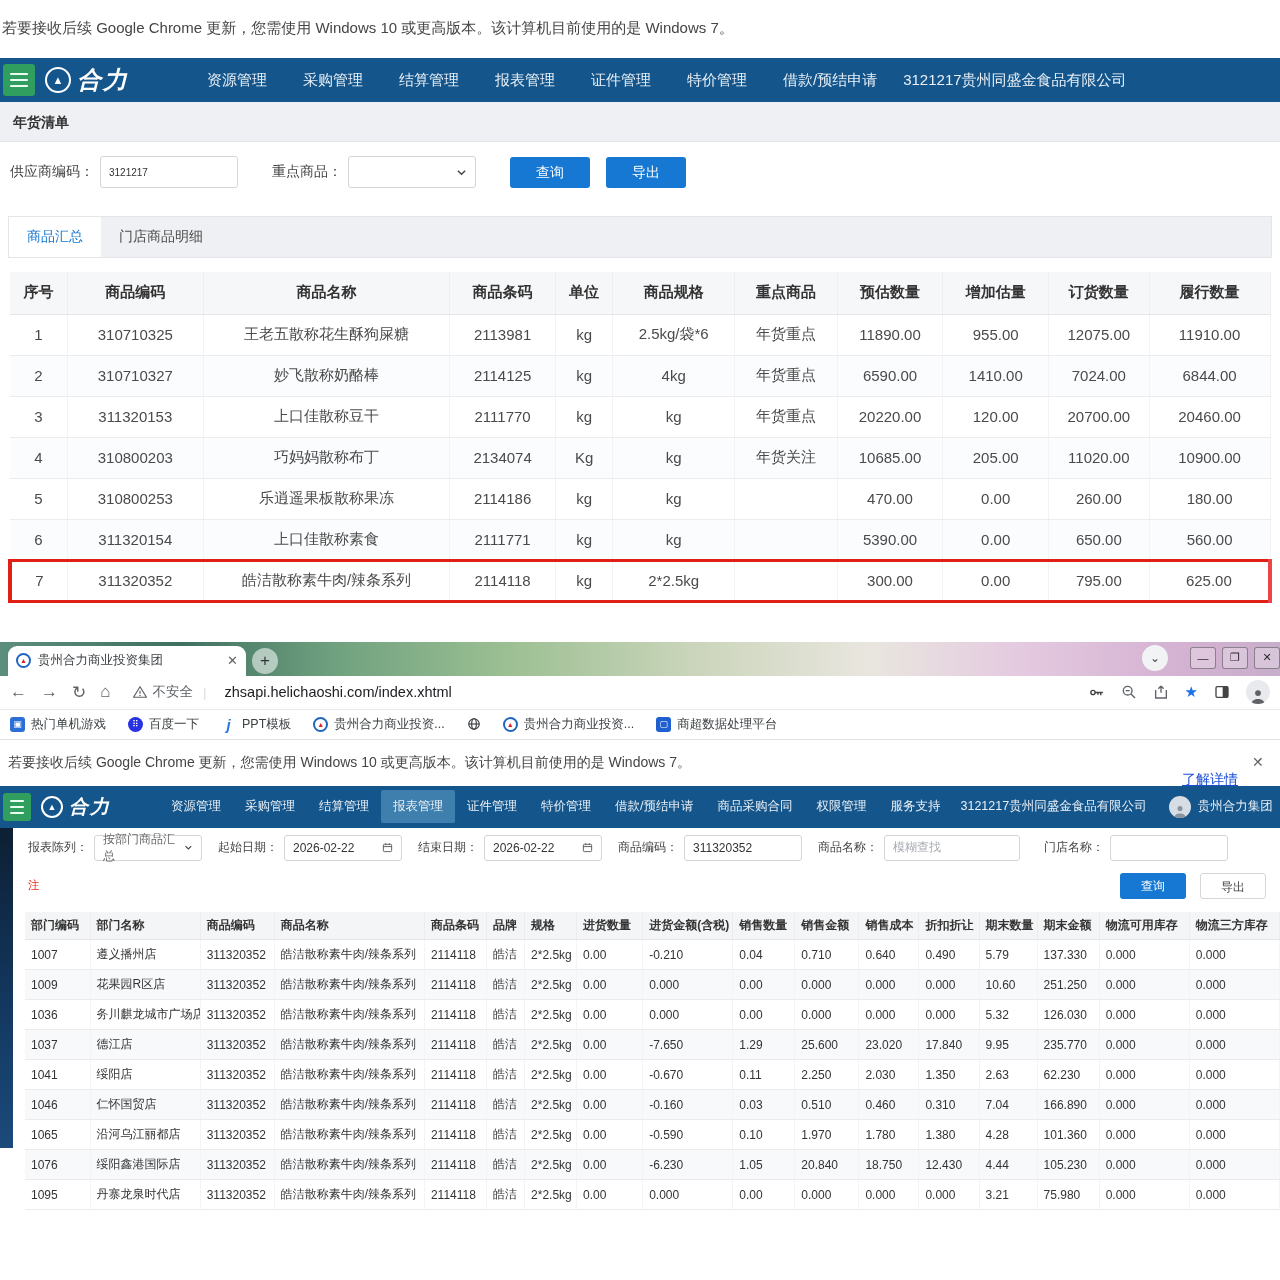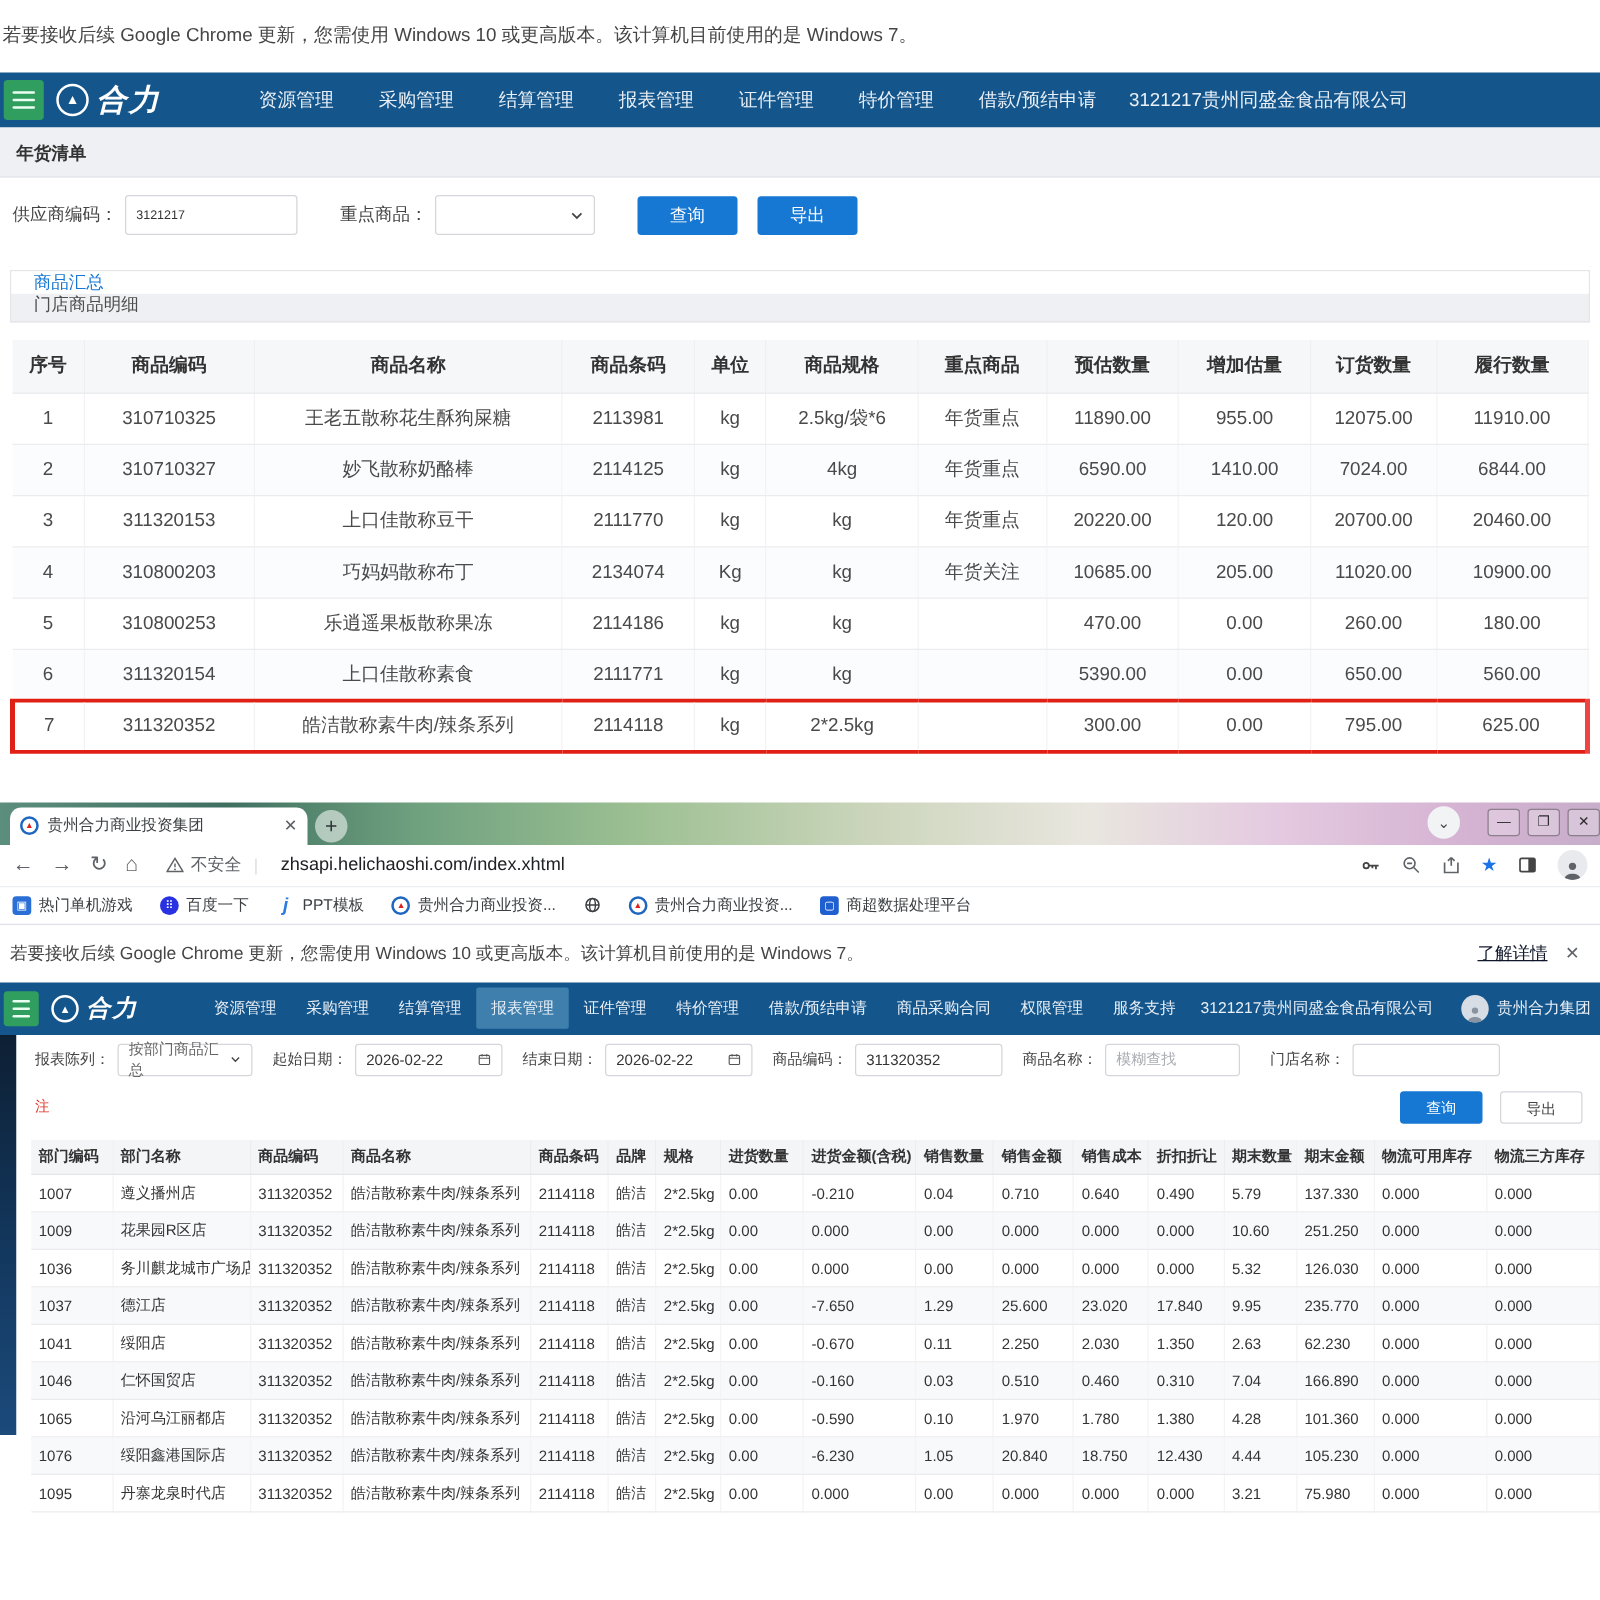--- a/index.html
+++ b/index.html
@@ -5,21 +5,21 @@
   * { margin:0; padding:0; box-sizing:border-box; }
   html,body { width:1280px; height:1280px; overflow:hidden; background:#fff;
     font-family:"Liberation Sans","DejaVu Sans",sans-serif; }
   svg { display:block; }
 
   
   .warn { background:#fff; color:#454545; font-size:15px; }
   .warn1 { height:58px; padding:19px 8px 0 2px; }
   .warn2 { height:46px; padding:14px 10px 0 8px; display:flex; align-items:flex-start; }
   .warn2 .txt { flex:1; font-size:14px; }
-  .warn2 .learn { color:#0f172a; text-decoration:underline; font-size:14px; margin-right:14px; white-space:nowrap; }
+  .warn2 .learn { color:#1d4ed8; text-decoration:underline; font-size:14px; margin-right:14px; white-space:nowrap;margin-top:17px; }
   .warn2 .x { color:#5f6368; font-size:14px; width:18px; }
 
   
   .appbar { background:#14568c; display:flex; align-items:center; color:#e9eff6; }
   .appbar1 { height:44px; font-size:15px; }
   .appbar2 { height:42px; font-size:12.5px; }
   .burger { width:32px; height:32px; background:#2f9e5f; border-radius:3px; margin:0 10px 0 3px;
     display:flex; flex-direction:column; justify-content:center; gap:4px; padding:0 7px; flex:0 0 auto; }
   .burger i { display:block; height:2px; background:#eafff2; border-radius:1px; }
   .logo { display:flex; align-items:center; gap:6px; margin-right:60px; flex:0 0 auto; }
@@ -51,21 +51,21 @@
   .filter1 .tbox { height:32px; font-size:10px; }
   .filter2 .tbox { height:26px; font-size:12px; }
   .tbox .ph { color:#a9adb3; }
   .selbox { justify-content:space-between; }
   .btn { border-radius:3px; text-align:center; cursor:pointer; }
   .btn-blue { background:#1678d3; color:#fff; }
   .btn-white { background:#fff; color:#444; border:1px solid #d4d6da; }
   .filter1 .btn { width:80px; height:31px; line-height:31px; font-size:14px; }
 
   
-  .tabs1 { margin:14px 8px 0 8px; background:#eff0f3; border:1px solid #e4e5e9; display:flex; height:42px; align-items:stretch;flex-direction:column; }
+  .tabs1 { margin:14px 8px 0 8px; background:#eff0f3; border:1px solid #e4e5e9; display:flex; height:42px; align-items:stretch; }
   .tabs1 .tab { padding:0 18px; display:flex; align-items:center; font-size:14px; color:#4d4d4d; cursor:pointer; }
   .tabs1 .tab.active { background:#fff; color:#1678d3; }
 
   
   .t1wrap { margin:14px 8px 0 8px; }
   table { border-collapse:collapse; table-layout:fixed; width:100%; }
   .t1 { font-size:15px; color:#4a4a4a; }
   .t1 th { height:42px; background:#f6f7f9; font-weight:700; color:#333;
     border-bottom:1px solid #e6e7ea; border-right:1px solid #efeff1; }
   .t1 td { height:41px; text-align:center; border-bottom:1px solid #ececee; border-right:1px solid #f3f3f5;
@@ -477,21 +477,21 @@
           <line x1="16" y1="3" x2="16" y2="7" stroke="#555" stroke-width="2"></line>
         </svg>
     </div>
     <span class="gap16"></span>
     <label>商品编码：</label>
     <div class="tbox" style="width:118px">
       <span>311320352</span>
     </div>
     <span class="gap16"></span>
     <label>商品名称：</label>
-    <div class="tbox" style="width:108px">
+    <div class="tbox" style="width:136px">
       <span class="ph">模糊查找</span>
     </div>
     <span class="gap24"></span>
     <label>门店名称：</label>
     <div class="tbox" style="width:118px">
       <span></span>
     </div>
   </div>
 
   <div class="noterow">

